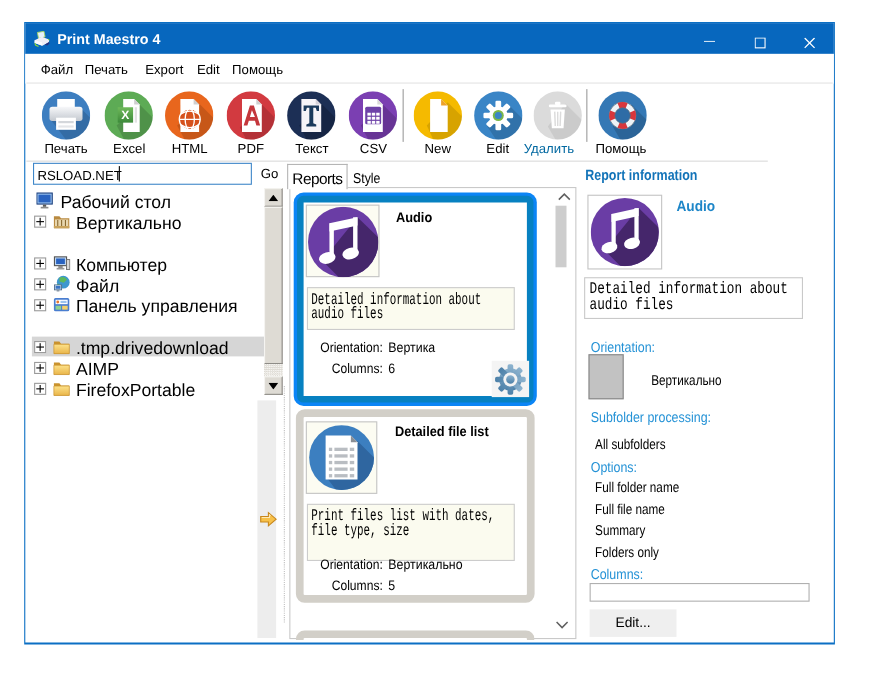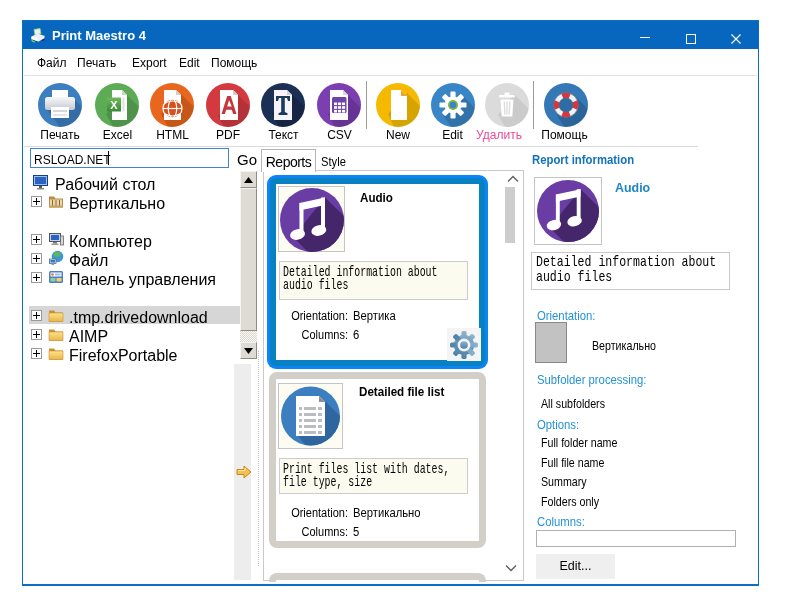--- a/index.html
+++ b/index.html
@@ -13,21 +13,21 @@
 #menubar { position:absolute; left:0; top:28px; width:100%; height:27px; background:#fff; font-size:12px; color:#000; }
 #menubar span { position:absolute; top:7px; }
 #menusep { position:absolute; left:1px; top:54px; width:733px; height:1px; background:#e3e3e3; }
 
 .tbi { position:absolute; width:44px; height:44px; top:62px; }
 .tbl { position:absolute; top:107px; width:70px; text-align:center; font-size:12px; color:#000; }
 .tsep { position:absolute; top:60px; width:1px; height:48px; background:#9c9c9c; }
 
 #addr { position:absolute; left:7px; top:127px; width:199px; height:20px; border:1px solid #3f87c9; background:#fff; font-size:12px; }
 #addr span { position:absolute; left:3px; top:4px; }
-#go { position:absolute; left:214px; top:130px; font-size:15px; }
+#go { position:absolute; left:214px; top:130px; font-size:12px; }
 
 #tabpage { position:absolute; left:240px; top:149px; width:261px; height:411px; border:1px solid #c9c9c9; background:#fff; }
 #tab1 { position:absolute; left:238px; top:128px; width:55px; height:23px; border:1px solid #b5b5b5; border-bottom:none; background:#fff; font-size:14px; text-align:center; padding-top:4px; letter-spacing:-0.5px; }
 #tab2 { position:absolute; left:298px; top:133px; font-size:13px; transform:scaleX(0.86); transform-origin:0 50%; }
 
 #tree { position:absolute; left:1px; top:150px; width:228px; height:410px; background:#fff; }
 .trow { position:absolute; left:0; height:19px; width:228px; font-size:16px; }
 .trow .txt { position:absolute; top:3px; }
 .plus { position:absolute; left:7px; top:4px; width:11px; height:11px; border:1px solid #9a9a9a; background:#fff; }
 .plus:before { content:""; position:absolute; left:1px; top:4px; width:7px; height:1px; background:#000; }
@@ -254,21 +254,21 @@
       <rect x="14" y="12" width="16" height="2.5" rx="1"></rect>
       <rect x="19.5" y="9.5" width="5" height="3" rx="1"></rect>
       <path d="M15.5 16.5 h13 l-1.2 17 h-10.6 z"></path>
     </g>
     <g stroke="#dbdbdb" stroke-width="1.3">
       <line x1="19.3" y1="18.5" x2="19.8" y2="31.5"></line>
       <line x1="22" y1="18.5" x2="22" y2="31.5"></line>
       <line x1="24.7" y1="18.5" x2="24.2" y2="31.5"></line>
     </g>
   </svg>
-  <div class="tbl" style="left:441px;color:#ec4899">Удалить</div>
+  <div class="tbl" style="left:441px;color:#0369a1">Удалить</div>
   <div class="tsep" style="left:510px"></div>
   <svg class="tbi" style="left:521px" viewBox="0 0 44 44">
     <defs>
         <clipPath id="c10">
           <circle cx="22" cy="22" r="22"></circle>
         </clipPath>
       </defs>
     <circle cx="22" cy="22" r="22" fill="#3478b5"></circle>
     <path d="M30 12 L44 26 V44 H20 L13 32 Z" fill="#000" opacity="0.16" clip-path="url(#c10)"></path>
     <circle cx="22" cy="22" r="12.2" fill="#eef3f7" stroke="#5a6e80" stroke-width="0.7"></circle>
@@ -482,21 +482,21 @@
           <rect x="18" y="39" width="3" height="3"></rect>
             <rect x="23" y="39" width="12" height="3"></rect>
             <rect x="37" y="39" width="4" height="3"></rect>
           <rect x="18" y="45" width="3" height="3"></rect>
             <rect x="23" y="45" width="12" height="3"></rect>
             <rect x="37" y="45" width="4" height="3"></rect>
         </g>
       </svg>
     </div>
     <div class="ctitle" style="left:83px;top:6px">Detailed file list</div>
-    <div class="descbox" style="left:3px;top:79px;width:189px;height:36px"><span class="bmt">Print files list with dates,
+    <div class="descbox" style="left:3px;top:79px;width:189px;height:52px"><span class="bmt">Print files list with dates,
 file type, size</span></div>
     <div class="clabel" style="left:0px;top:127px;width:72px">Orientation:</div>
     <div class="cval" style="left:77px;top:127px">Вертикально</div>
     <div class="clabel" style="left:0px;top:146px;width:72px">Columns:</div>
     <div class="cval" style="left:77px;top:146px">5</div>
   </div>
 
   <div id="rptitle">Report information</div>
   <div class="ibox" style="left:511px;top:156px;width:68px;height:68px;background:#fff">
     <svg style="position:absolute;left:2px;top:2px" width="62" height="62" viewBox="0 0 64 64">

